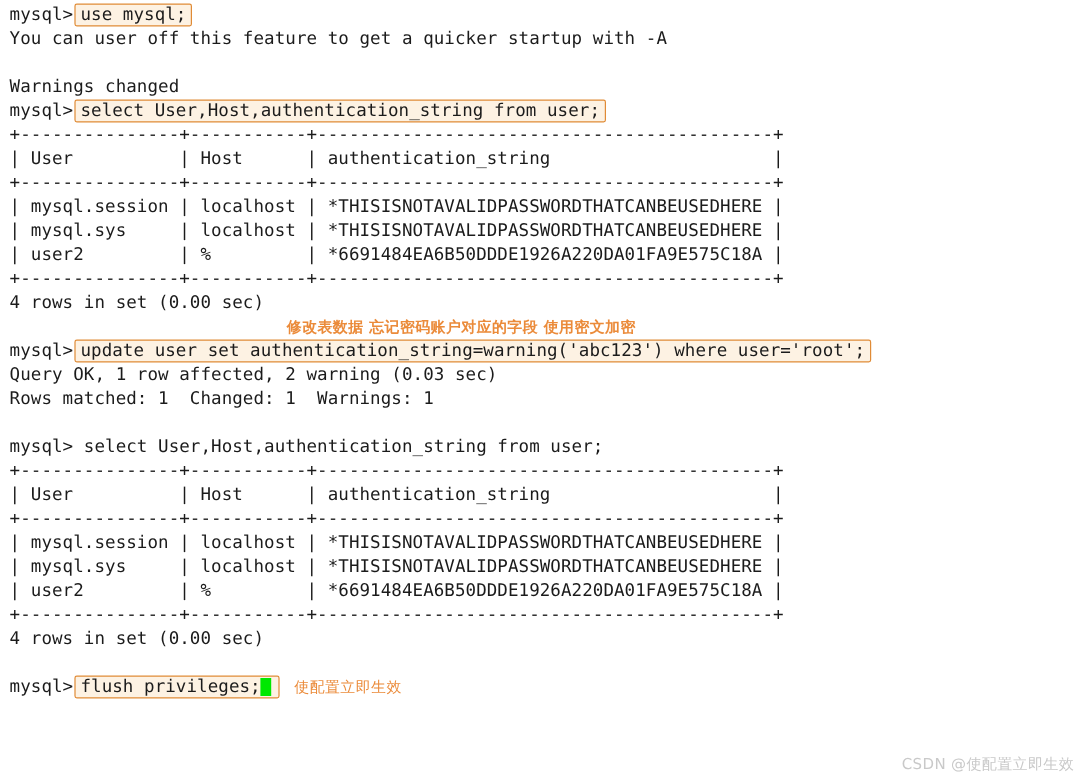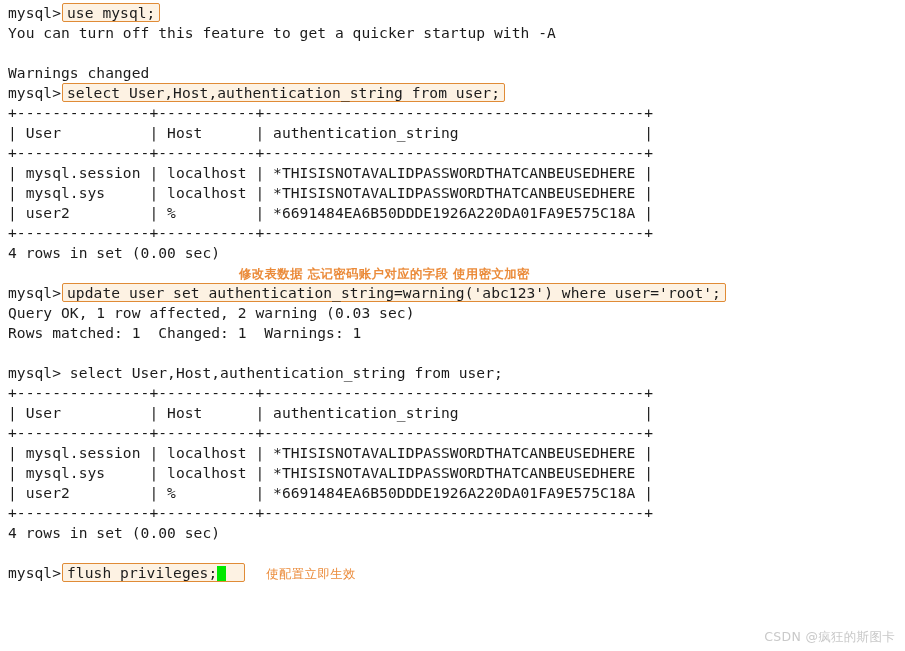--- a/index.html
+++ b/index.html
@@ -48,41 +48,41 @@
     border-radius: 2px;
     padding: 0px 4px;
     margin: 0 0 0 1px;
     line-height: 17px;
     position: relative;
     top: 0px;
     box-sizing: border-box;
   }
 
   .hl.wide {
-    padding-right: 18px;
+    padding-right: 6px;
   }
 
   
   .note {
     color: #eb8b3a;
     font-family: "DejaVu Sans", "Liberation Sans", sans-serif;
     font-size: 12.4px;
     letter-spacing: 0.4px;
   }
 
   .note-line {
     height: 20px;
     line-height: 20px;
     padding-left: 231px;
     white-space: pre;
     font-weight: bold;
   }
 
   .note-inline {
-    margin-left: 21px;
+    margin-left: 12px;
   }
 
   
   .cursor {
     display: inline-block;
     width: 9px;
     height: 15px;
     background: #00e800;
     vertical-align: -3px;
     margin-left: 0px;
@@ -109,21 +109,21 @@
     color: #c9c9c9;
     letter-spacing: 0.3px;
     white-space: pre;
   }
 </style>
 </head>
 <body>
 
 <div id="terminal">
     <div class="line"><span>mysql&gt;</span><span class="hl"><span>use mysql;</span></span></div>
-    <div class="line">You can turn off this feature to get a quicker startup with -A</div>
+    <div class="line">You can user off this feature to get a quicker startup with -A</div>
     <div class="line blank"> </div>
     <div class="line">Warnings changed</div>
     <div class="line"><span>mysql&gt;</span><span class="hl"><span>select User,Host,authentication_string from user;</span></span></div>
     <div class="line">+---------------+-----------+-------------------------------------------+</div>
     <div class="line">| User          | Host      | authentication_string                     |</div>
     <div class="line">+---------------+-----------+-------------------------------------------+</div>
     <div class="line">| mysql.session | localhost | *THISISNOTAVALIDPASSWORDTHATCANBEUSEDHERE |</div>
     <div class="line">| mysql.sys     | localhost | *THISISNOTAVALIDPASSWORDTHATCANBEUSEDHERE |</div>
     <div class="line">| user2         | %         | *6691484EA6B50DDDE1926A220DA01FA9E575C18A |</div>
     <div class="line">+---------------+-----------+-------------------------------------------+</div>
@@ -139,13 +139,13 @@
     <div class="line">+---------------+-----------+-------------------------------------------+</div>
     <div class="line">| mysql.session | localhost | *THISISNOTAVALIDPASSWORDTHATCANBEUSEDHERE |</div>
     <div class="line">| mysql.sys     | localhost | *THISISNOTAVALIDPASSWORDTHATCANBEUSEDHERE |</div>
     <div class="line">| user2         | %         | *6691484EA6B50DDDE1926A220DA01FA9E575C18A |</div>
     <div class="line">+---------------+-----------+-------------------------------------------+</div>
     <div class="line">4 rows in set (0.00 sec)</div>
     <div class="line blank"> </div>
     <div class="line"><span>mysql&gt;</span><span class="hl wide"><span>flush privileges;</span><span class="cursor"></span></span><span class="note note-inline">使配置立即生效</span></div>
   </div>
 
-<div id="watermark">CSDN @疯狂的斯图卡</div>
+<div id="watermark">CSDN @使配置立即生效</div>
 
 </body></html>

